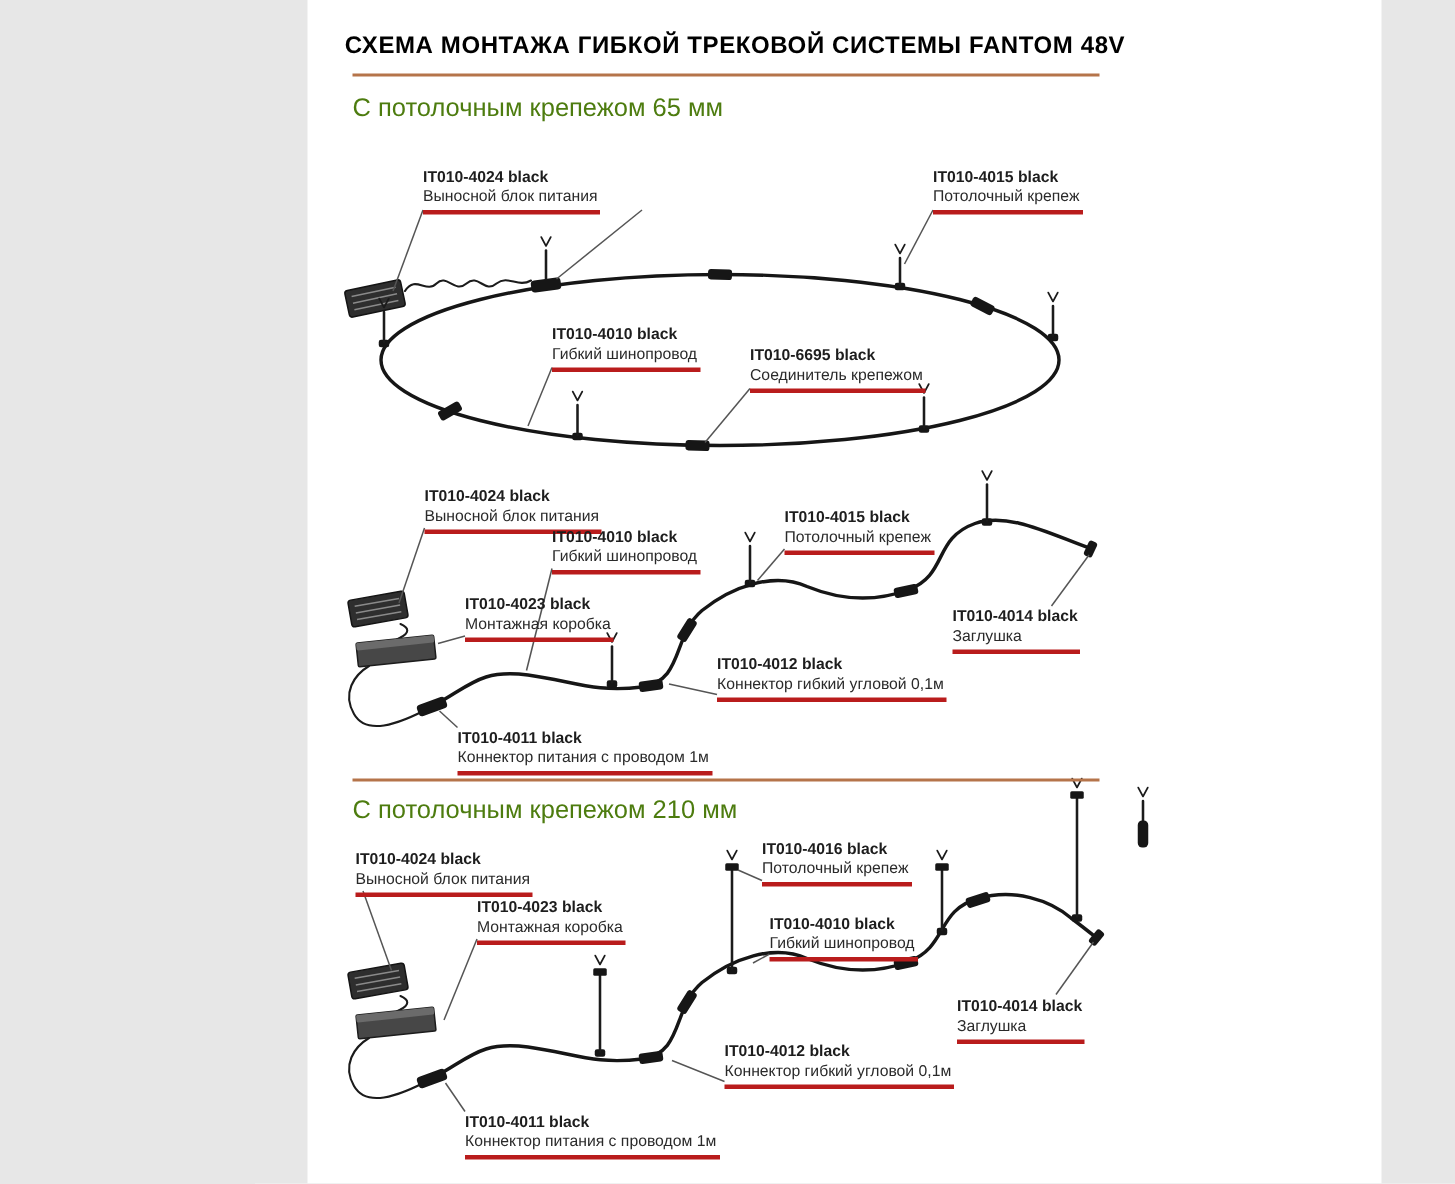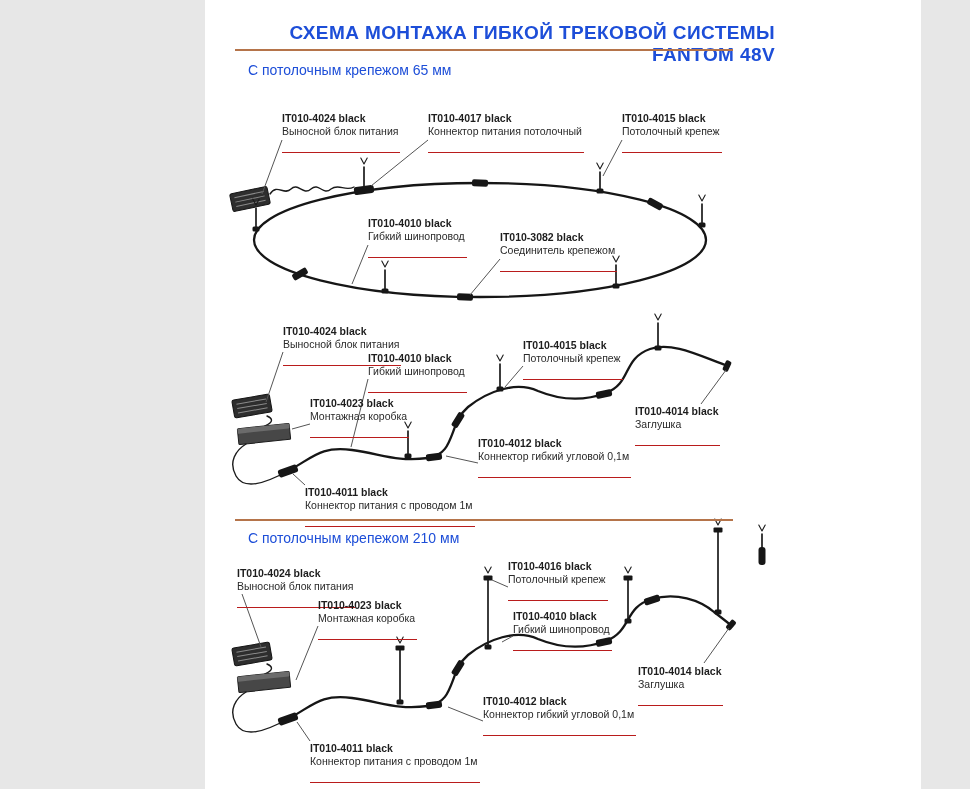--- a/index.html
+++ b/index.html
@@ -1,29 +1,29 @@
 <!DOCTYPE html>
 <html><head>
 <meta charset="utf-8">
 <style>
   *{margin:0;padding:0;box-sizing:border-box}
   body{background:#e7e7e7;font-family:"Liberation Sans",sans-serif}
   #canvas{position:relative;width:970px;height:789px;background:#e7e7e7;overflow:hidden}
   #paper{position:absolute;left:205px;top:0;width:716px;height:789px;background:#ffffff}
   #scheme-svg{position:absolute;left:0;top:0;width:970px;height:789px}
-  #title{position:absolute;left:205px;top:22px;width:570px;text-align:right;
-         font-size:19px;font-weight:700;letter-spacing:.4px;color:#1d4ed8}
+  #title{position:absolute;left:205px;top:22px;width:570px;text-align:center;
+         font-size:16px;font-weight:700;letter-spacing:.4px;color:#000000}
   .divider{position:absolute;left:235px;width:498px;height:2px;background:#b5744a}
   #divider1{top:49px}
   #divider2{top:519px}
-  .section-heading{position:absolute;left:248px;font-size:14px;color:#1d4ed8}
+  .section-heading{position:absolute;left:235px;font-size:17px;color:#4d7c0f}
   #heading1{top:62px}
   #heading2{top:530px}
   .callout{position:absolute;font-size:10.5px;line-height:13px;color:#2a2a2a;
-           border-bottom:1px solid #b91c1c;padding:0 2px 14px 0;white-space:nowrap}
+           border-bottom:3px solid #b91c1c;padding:0 2px 2px 0;white-space:nowrap}
   .callout .code{font-weight:700;color:#1d1d1d}
   .callout.center{text-align:left}
 
   
   .trk{fill:none;stroke:#161616;stroke-width:2.3;stroke-linecap:round;stroke-linejoin:round}
   .wire{fill:none;stroke:#1b1b1b;stroke-width:1.4;stroke-linecap:round}
   .stem{stroke:#1b1b1b;stroke-width:1.7;stroke-linecap:round}
   .vm{fill:none;stroke:#1b1b1b;stroke-width:1.1;stroke-linecap:round;stroke-linejoin:round}
   .ink{fill:#161616}
   .ldr{stroke:#555;stroke-width:1}
@@ -182,34 +182,30 @@
   <div id="title">СХЕМА МОНТАЖА ГИБКОЙ ТРЕКОВОЙ СИСТЕМЫ FANTOM 48V</div>
   <div id="divider1" class="divider" style="background: rgb(181, 116, 74);"></div>
   <div id="heading1" class="section-heading">С потолочным крепежом 65 мм</div>
   <div id="divider2" class="divider" style="background: rgb(181, 116, 74);"></div>
   <div id="heading2" class="section-heading">С потолочным крепежом 210 мм</div>
 
   <div class="callout" style="left:282px;top:112px">
     <div class="code">IT010-4024 black</div>
     <div class="name">Выносной блок питания</div>
   </div>
-  <div class="callout" style="left:428px;top:112px">
-    <div class="code">IT010-4017 black</div>
-    <div class="name">Коннектор питания потолочный</div>
-  </div>
   <div class="callout" style="left:622px;top:112px">
     <div class="code">IT010-4015 black</div>
     <div class="name">Потолочный крепеж</div>
   </div>
   <div class="callout" style="left:368px;top:217px">
     <div class="code">IT010-4010 black</div>
     <div class="name">Гибкий шинопровод</div>
   </div>
   <div class="callout" style="left:500px;top:231px">
-    <div class="code">IT010-3082 black</div>
+    <div class="code">IT010-6695 black</div>
     <div class="name">Соединитель крепежом</div>
   </div>
 
   <div class="callout" style="left:283px;top:325px">
     <div class="code">IT010-4024 black</div>
     <div class="name">Выносной блок питания</div>
   </div>
   <div class="callout" style="left:368px;top:352px">
     <div class="code">IT010-4010 black</div>
     <div class="name">Гибкий шинопровод</div>

